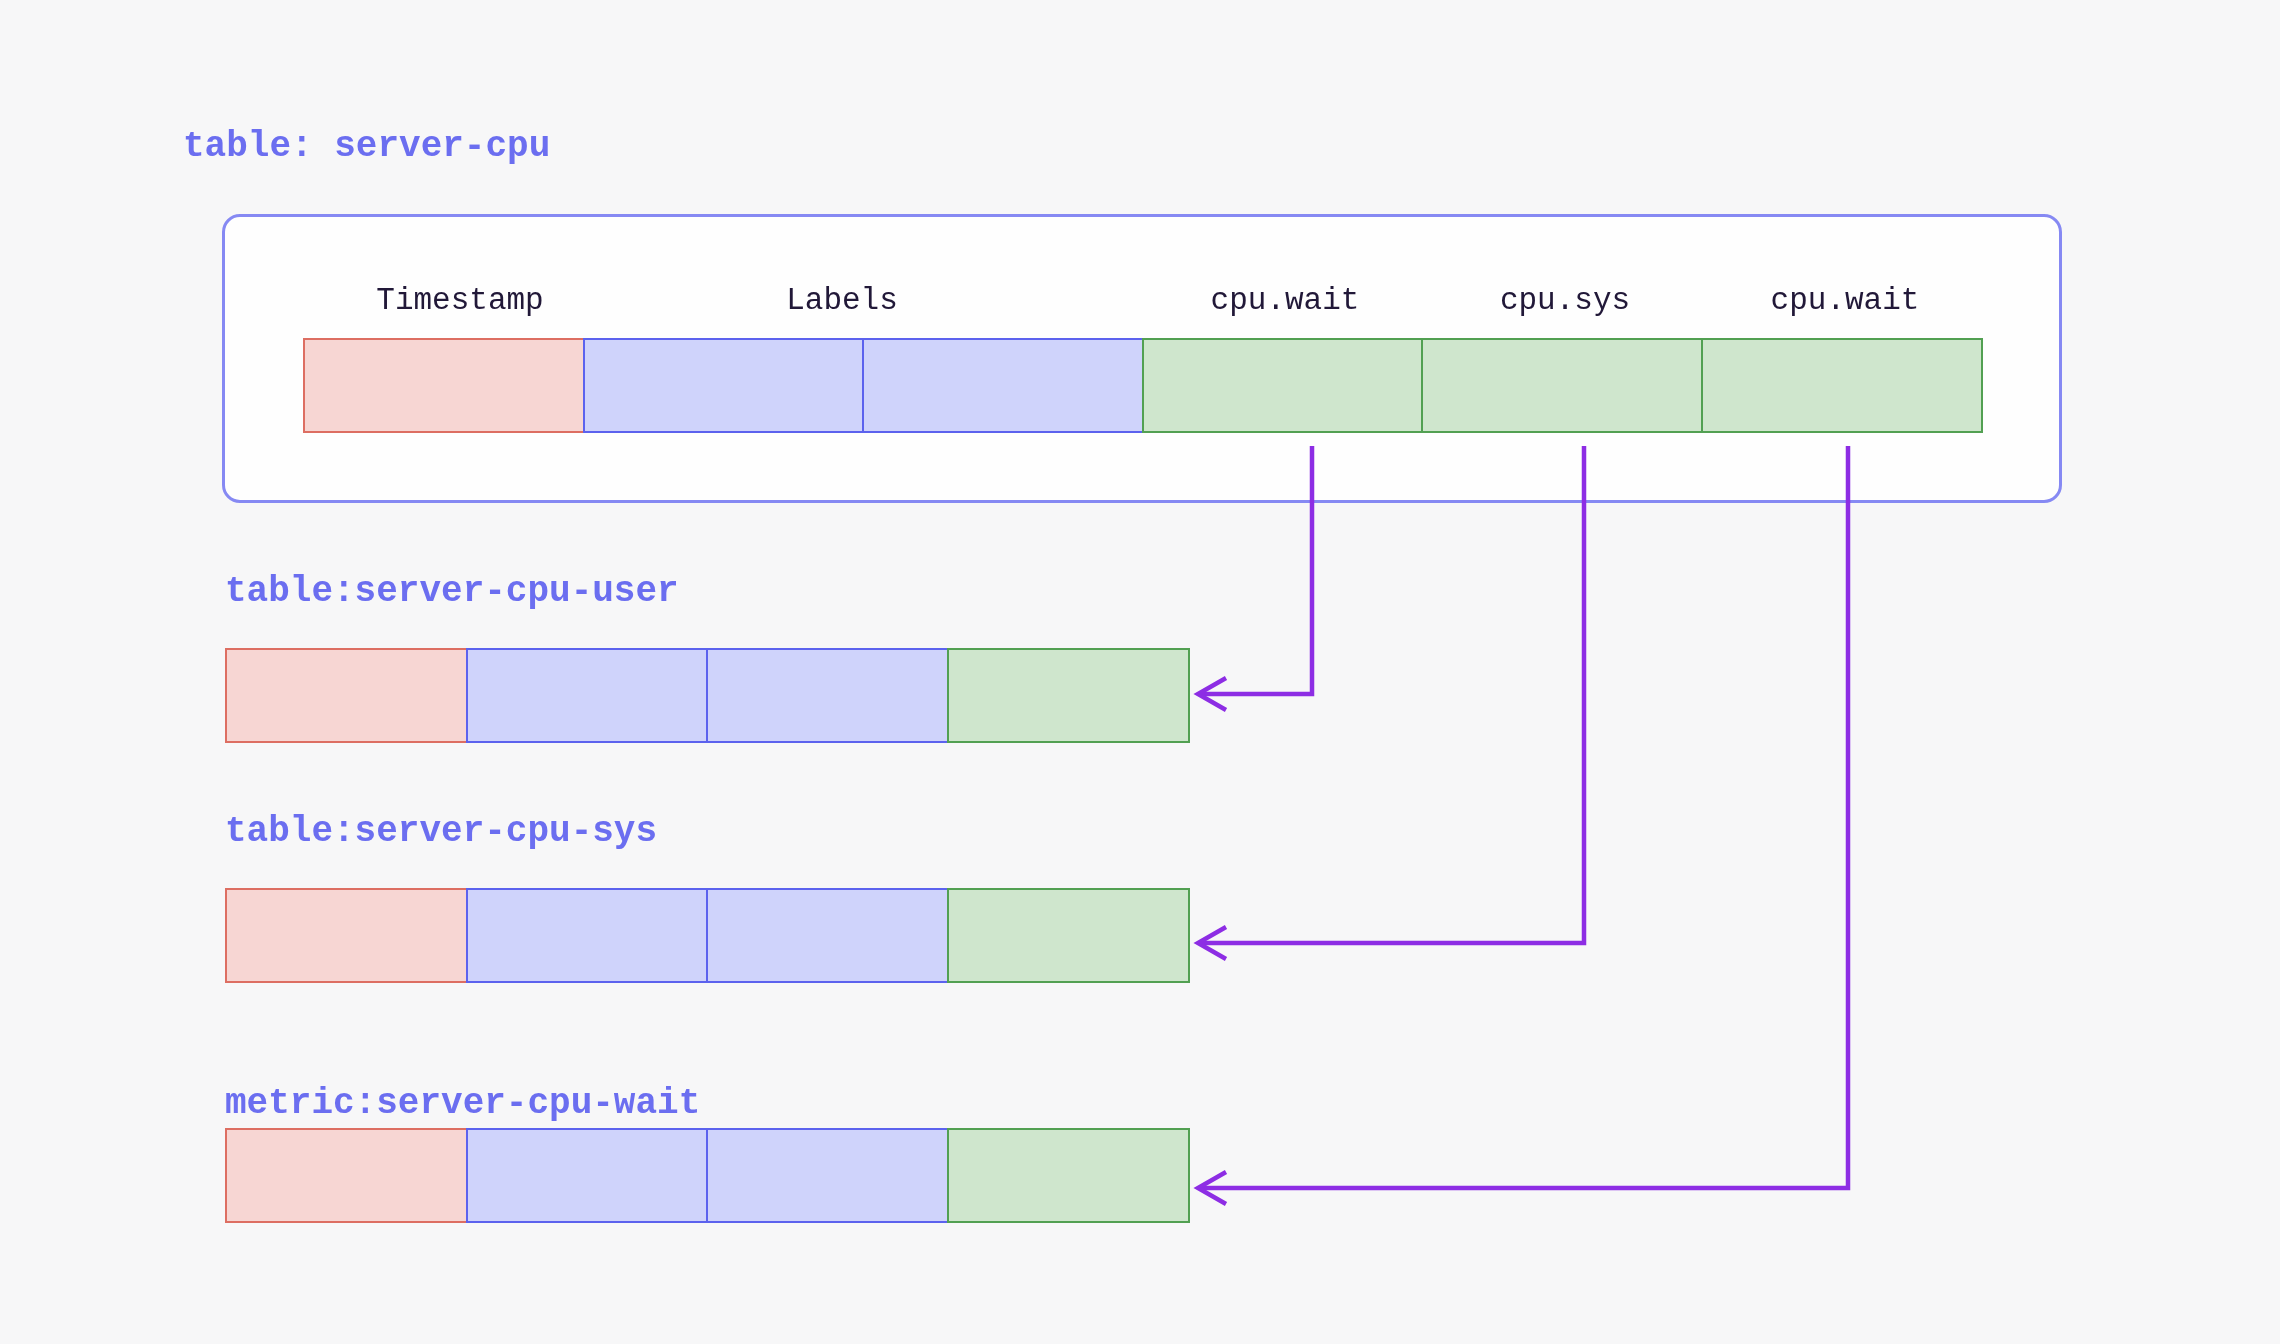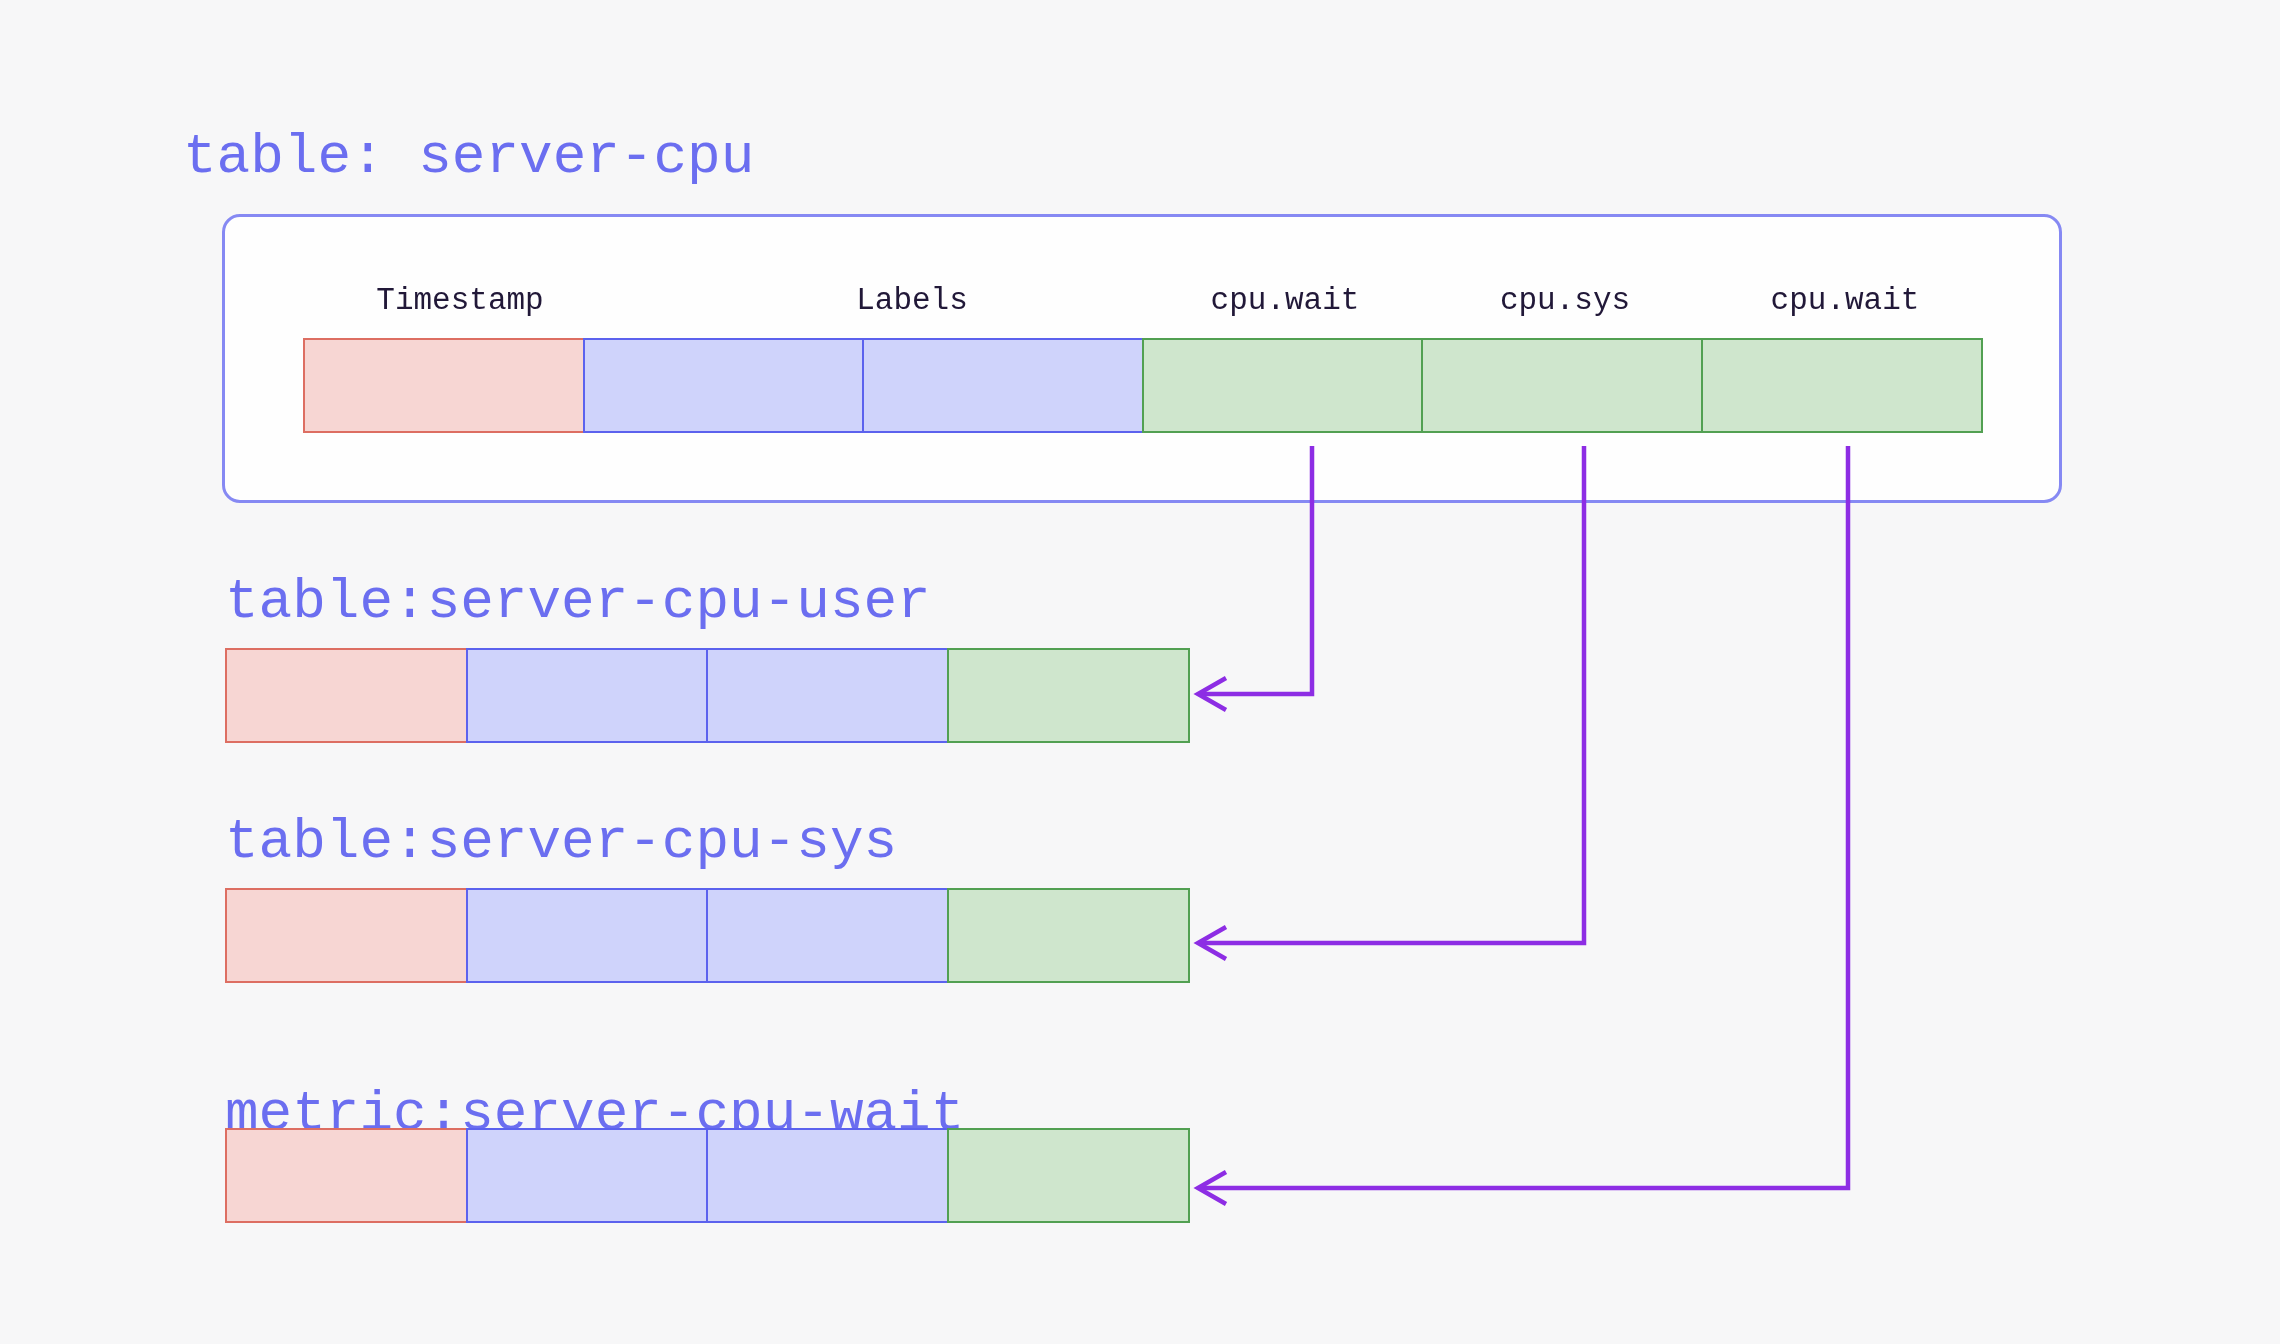--- a/index.html
+++ b/index.html
@@ -13,22 +13,22 @@
   *{box-sizing:border-box;margin:0;padding:0}
   html,body{width:2280px;height:1344px}
   body{
     position:relative;
     background:var(--bg);
     font-family:"Liberation Mono","DejaVu Sans Mono",monospace;
     overflow:hidden;
   }
   .mono-title{
     position:absolute;
-    font-size:56px;
-    font-weight:normal;
+    font-size:36px;
+    font-weight:bold;
     color:var(--title);
     white-space:nowrap;
     line-height:1.1;
   }
   #table-title{left:183px;top:127px}
   #panel{
     position:absolute;
     left:222px;top:214px;width:1840px;height:289px;
     background:var(--panel-bg);
     border:3px solid var(--panel-border);
@@ -72,21 +72,21 @@
   }
 </style>
 </head>
 <body>
 
 <div id="table-title" class="mono-title">table: server-cpu</div>
 
 <div id="panel"></div>
 
 <div class="col-h" style="left:460px">Timestamp</div>
-<div class="col-h" style="left:912px">Labels</div>
+<div class="col-h" style="left:842px">Labels</div>
 <div class="col-h" style="left:1285px">cpu.wait</div>
 <div class="col-h" style="left:1565px">cpu.sys</div>
 <div class="col-h" style="left:1845px">cpu.wait</div>
 
 <div id="table-row" class="row">
     <div class="cell timestamp"></div>
     <div class="cell label"></div>
     <div class="cell label"></div>
     <div class="cell field"></div>
     <div class="cell field"></div>

